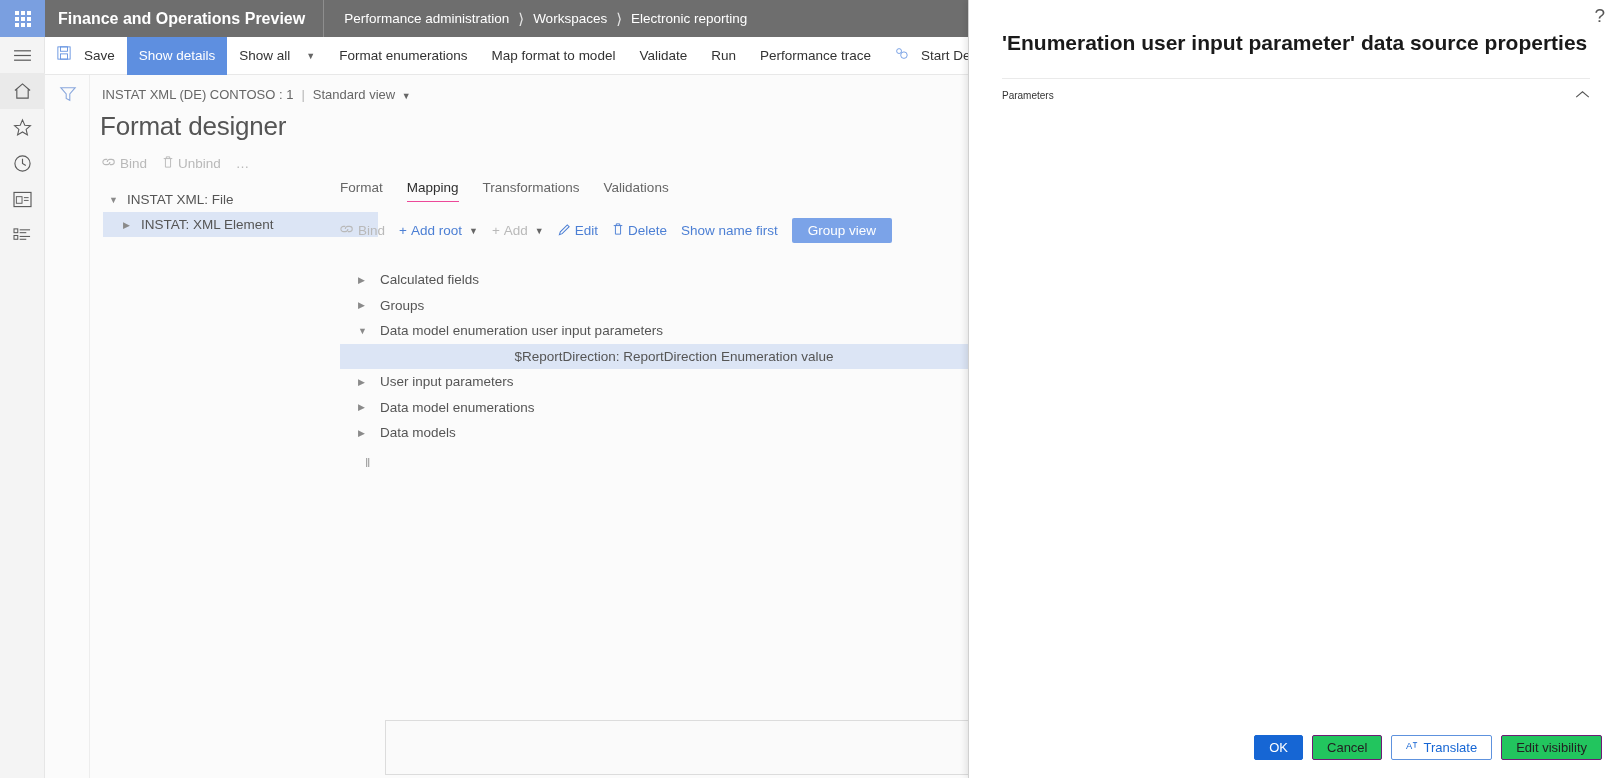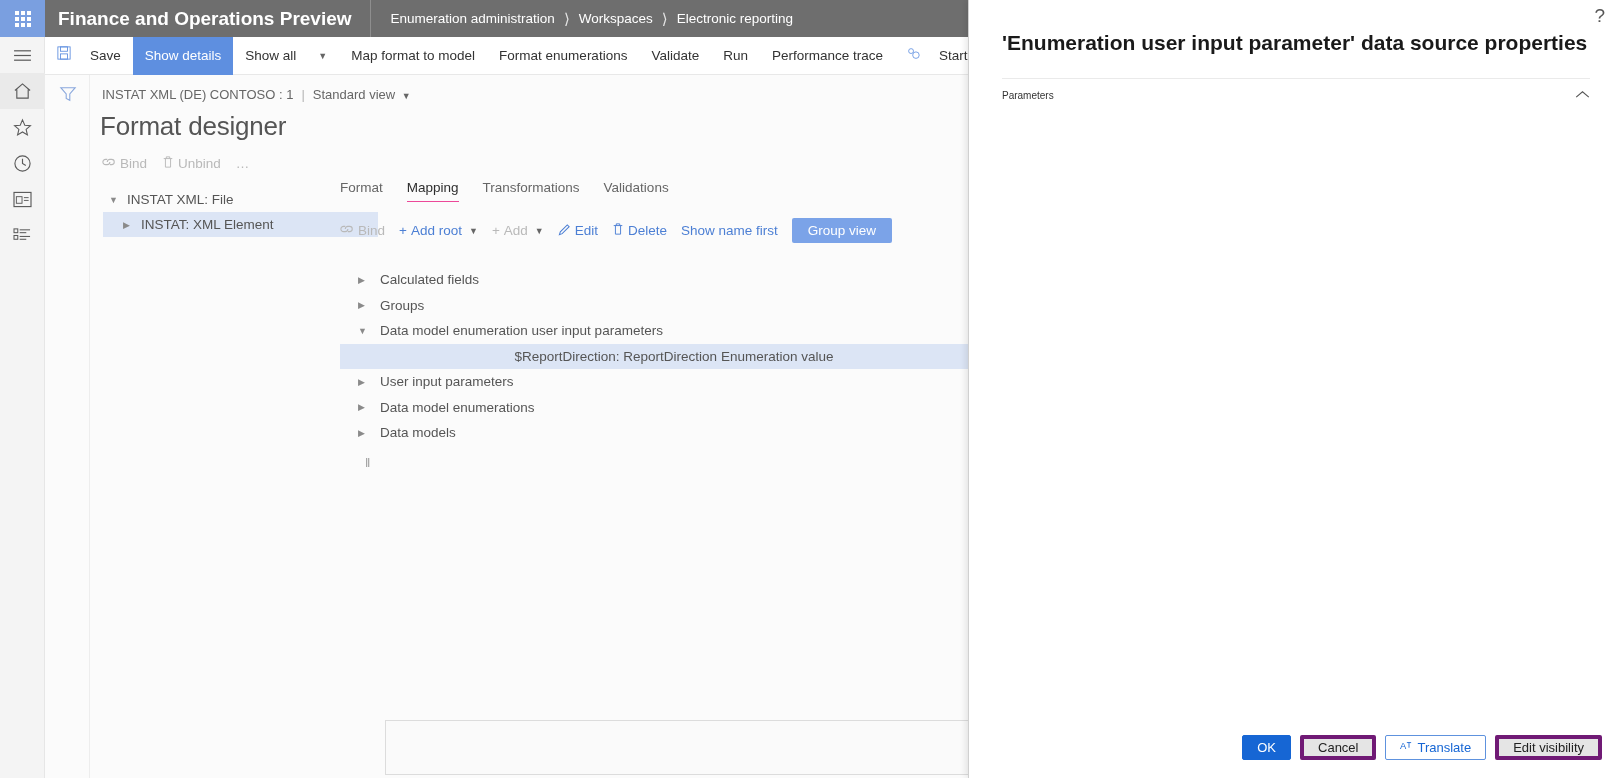--- a/index.html
+++ b/index.html
@@ -20,40 +20,40 @@
   .waffle {
     width: 45px; height: 37px; background: #7a9fe0;
     display: flex; align-items: center; justify-content: center;
   }
   .waffle-grid {
     display: grid; grid-template-columns: repeat(3, 4px);
     grid-template-rows: repeat(3, 4px); gap: 2px;
   }
   .waffle-grid i { background: #ffffff; display: block; width: 4px; height: 4px; }
   .app-title {
-    color: #ffffff; font-size: 19px; font-weight: bold;
+    color: #ffffff; font-size: 16px; font-weight: bold;
     padding: 0 18px 0 13px; height: 37px; line-height: 37px;
     border-right: 1px solid #8e8e8e; white-space: nowrap;
   }
   .breadcrumb {
     display: flex; align-items: center; color: #ffffff;
     font-size: 13.5px; padding-left: 20px; gap: 9px; white-space: nowrap;
   }
   .bc-sep { font-size: 15px; color: #e4e4e4; font-weight: 300; }
 
   
   .cmdbar {
     position: absolute; top: 37px; left: 45px; width: 923px; height: 38px;
     background: #ffffff; display: flex; align-items: center;
     border-bottom: 1px solid #e8e8e8;
   }
   .cmd {
     font-size: 13.5px; color: #333333; padding: 0 12px; height: 38px;
     line-height: 38px; white-space: nowrap; display: flex;
-    align-items: center; gap: 19px; cursor: default;
+    align-items: center; gap: 13px; cursor: default;
   }
   .cmd.active { background: #5e8fe0; color: #ffffff; font-weight: normal; }
   .chev { font-size: 9px; color: #666; margin-left: 3px; }
 
   
   .rail {
     position: absolute; top: 37px; left: 0; width: 45px; height: 741px;
     background: #f4f4f4; border-right: 1px solid #e6e6e6;
   }
   .rail-ico {
@@ -158,21 +158,21 @@
   .dlg-footer {
     position: absolute; bottom: 18px; left: 12px; width: 653px;
     display: flex; justify-content: flex-end; gap: 9px; padding-right: 32px;
   }
   .b {
     height: 25px; padding: 0 14px; font-size: 13px; display: flex;
     align-items: center; justify-content: center; border-radius: 2px;
     white-space: nowrap; gap: 5px;
   }
   .b.primary { background: #1666d4; color: #ffffff; border: 1px solid #1666d4; }
-  .b.sec { background: #e5e5e5; color: #222222; border: 4px solid #701a75; }
+  .b.sec { background: #22c55e; color: #222222; border: 1px solid #701a75; }
   .b.link { background: #ffffff; color: #1666d4; border: 1px solid #5e92de; }
 </style>
 </head>
 <body>
 
 <div class="appbar">
   <div class="waffle">
     <div class="waffle-grid">
         <i></i>
         <i></i>
@@ -180,21 +180,21 @@
         <i></i>
         <i></i>
         <i></i>
         <i></i>
         <i></i>
         <i></i>
       </div>
   </div>
   <div class="app-title">Finance and Operations Preview</div>
   <div class="breadcrumb">
-    <span>Enumeration administration</span>
+    <span>Performance administration</span>
     <span class="bc-sep">⟩</span>
     <span>Workspaces</span>
     <span class="bc-sep">⟩</span>
     <span>Electronic reporting</span>
   </div>
 </div>
 
 <div class="cmdbar">
   <div class="cmd">
     <span>
@@ -206,22 +206,22 @@
     </span>
     <span>Save</span>
   </div>
   <div class="cmd active">
     <span>Show details</span>
   </div>
   <div class="cmd">
     <span>Show all</span>
     <span class="chev">▼</span>
   </div>
+  <div class="cmd">Format enumerations</div>
   <div class="cmd">Map format to model</div>
-  <div class="cmd">Format enumerations</div>
   <div class="cmd">Validate</div>
   <div class="cmd">Run</div>
   <div class="cmd">Performance trace</div>
   <div class="cmd">
     <span>
       <svg width="13" height="13" viewBox="0 0 16 16">
           <circle cx="5" cy="5" r="3" fill="none" stroke="#5e8fe0"></circle>
           <circle cx="11" cy="10" r="4" fill="none" stroke="#5e8fe0"></circle>
         </svg>
     </span>

